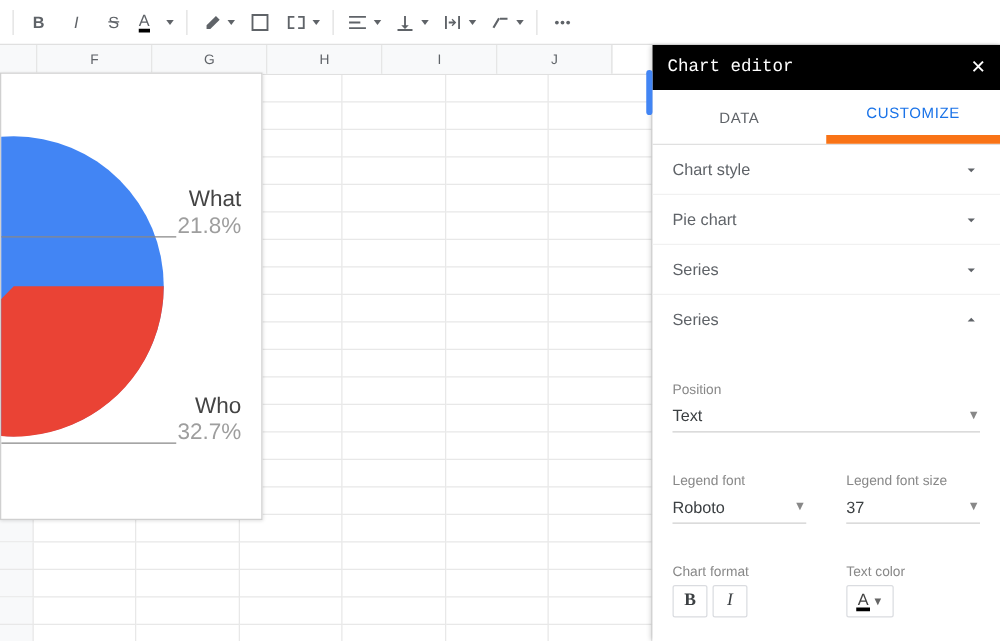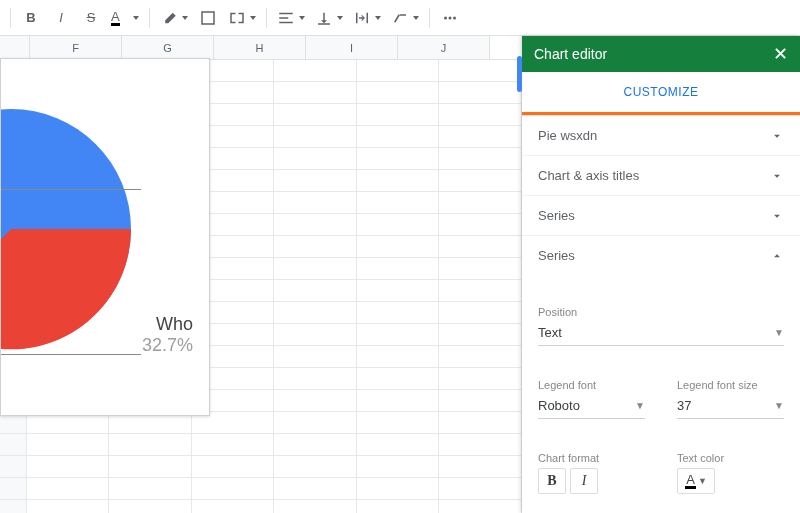--- a/index.html
+++ b/index.html
@@ -90,43 +90,44 @@
     width:278px;
     flex:0 0 278px;
     background:#fff;
     box-shadow:-1px 0 4px rgba(0,0,0,0.2);
     display:flex;
     flex-direction:column;
     font-size:13px;
     z-index:2;
   }
   .panel-hdr {
-    background:#15803d;
+    background:#000000;
     color:#fff;
     display:flex;
     align-items:center;
     justify-content:space-between;
     height:36px;
     padding:0 12px;
     font-size:14px;
+    font-family:Liberation Mono, monospace;
   }
   .close { cursor:pointer; font-size:18px; line-height:1; }
   .tabs {
     display:flex;
     height:44px;
     border-bottom:1px solid #e0e0e0;
   }
   .tab {
     flex:1;
     display:flex; align-items:center; justify-content:center;
     font-size:12px; letter-spacing:0.5px;
     color:#5f6368; cursor:pointer;
     text-transform:uppercase;
   }
-  .tab.active { color:#1a73e8; border-bottom:3px solid #f97316; font-weight:500;}
+  .tab.active { color:#1a73e8; border-bottom:7px solid #f97316; font-weight:500;}
   .sections { flex:1; overflow:auto; padding-bottom:10px;}
   .section {
     display:flex; align-items:center; justify-content:space-between;
     padding:12px 16px;
     font-size:13px; color:#5f6368;
     cursor:pointer;
     border-bottom:1px solid #f1f1f1;
   }
   .chev { width:14px; height:14px; }
   .chev svg { width:14px; height:14px; fill:#5f6368;}
@@ -429,47 +430,52 @@
           <div class="cell"></div>
           <div class="cell"></div>
         </div>
     </div>
     <div class="chart">
       <svg width="260" height="260" viewBox="0 0 260 260">
         <circle cx="130" cy="130" r="120" fill="#4285f4"></circle>
         <path d="M130 130 L250 130 A120 120 0 0 1 46 216 Z" fill="#ea4335"></path>
       </svg>
       <div class="line" style="top:130px; left:0; width:140px;"></div>
+      <div class="pielabel" style="top:90px;">
+        <div class="nm">What</div>
+        <div class="pct"><span>21.8</span>%</div>
+      </div>
       <div class="line" style="top:295px; left:0; width:140px;"></div>
       <div class="pielabel" style="top:255px;">
         <div class="nm">Who</div>
         <div class="pct"><span>32.7</span>%</div>
       </div>
     </div>
   </div>
 
   <div class="selind"></div>
 
   <div class="panel">
     <div class="panel-hdr">
       <span>Chart editor</span>
       <span class="close">✕</span>
     </div>
     <div class="tabs">
+      <div class="tab">DATA</div>
       <div class="tab active">CUSTOMIZE</div>
     </div>
     <div class="sections">
       <div class="section">
-        <span>Pie wsxdn</span>
+        <span>Chart style</span>
         <span class="chev"><svg viewBox="0 0 24 24">
               <path d="M7 10l5 5 5-5z"></path>
             </svg></span>
       </div>
       <div class="section">
-        <span>Chart &amp; axis titles</span>
+        <span>Pie chart</span>
         <span class="chev"><svg viewBox="0 0 24 24">
               <path d="M7 10l5 5 5-5z"></path>
             </svg></span>
       </div>
       <div class="section">
         <span>Series</span>
         <span class="chev"><svg viewBox="0 0 24 24">
               <path d="M7 10l5 5 5-5z"></path>
             </svg></span>
       </div>

